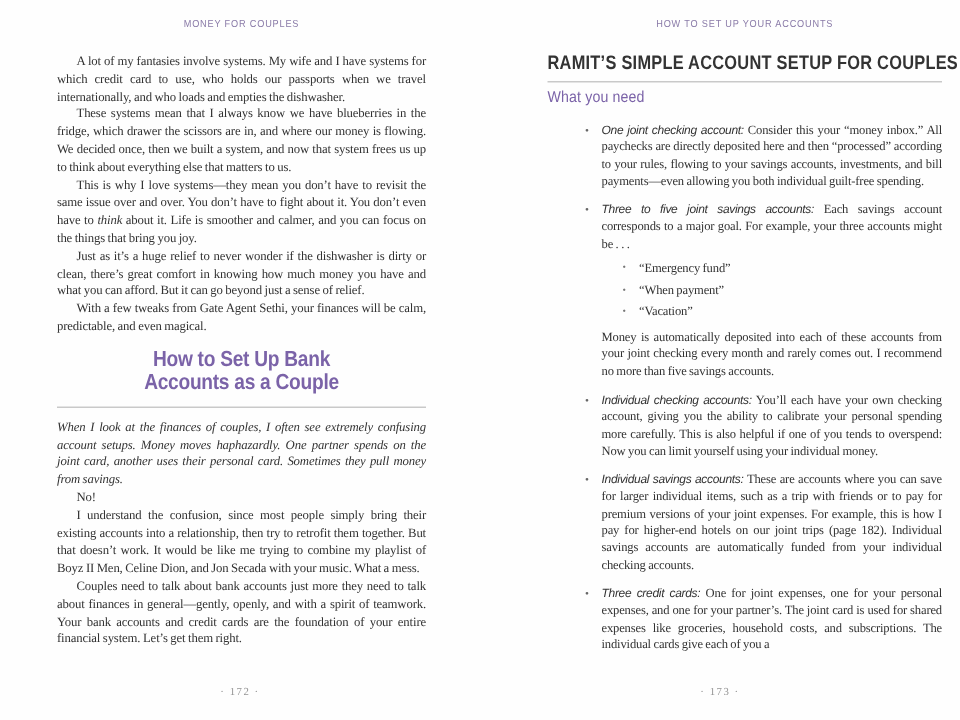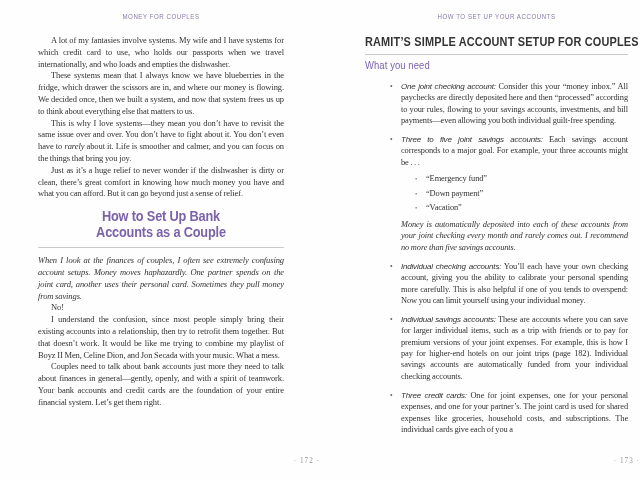--- a/index.html
+++ b/index.html
@@ -62,21 +62,21 @@
     border:none;
     border-top:1px solid var(--rule-grey);
     margin-top:7px;
   }
 
   .page-number{
     position:absolute;
     bottom:15px;
     left:0;
     width:100%;
-    text-align:right;
+    text-align:center;
     font-size:7.2px;
     color:var(--page-number-grey);
     letter-spacing:1px;
   }
 
   
   .setup-heading{
     margin-top:15px;
     font-family:"Liberation Sans", sans-serif;
     font-weight:bold;
@@ -150,36 +150,36 @@
     content:"\2022";
     position:absolute;
     left:0;
     top:0;
     font-size:6.5px;
     color:#777;
   }
   .after-para{
     margin-top:6px;
     text-align:justify;
-    font-style:italic;
   }
 </style>
 </head>
 <body>
 
 <div class="spread">
 
   <section class="page page-left">
     <div class="running-head">MONEY FOR COUPLES</div>
 
     <div class="body-text intro-block">
         <p>A lot of my fantasies involve systems. My wife and I have systems for which credit card to use, who holds our passports when we travel internationally, and who loads and empties the dishwasher.</p>
         <p>These systems mean that I always know we have blueberries in the fridge, which drawer the scissors are in, and where our money is flowing. We decided once, then we built a system, and now that system frees us up to think about everything else that matters to us.</p>
-        <p>This is why I love systems—they mean you don’t have to revisit the same issue over and over. You don’t have to fight about it. You don’t even have to <em>rarely</em> about it. Life is smoother and calmer, and you can focus on the things that bring you joy.</p>
+        <p>This is why I love systems—they mean you don’t have to revisit the same issue over and over. You don’t have to fight about it. You don’t even have to <em>think</em> about it. Life is smoother and calmer, and you can focus on the things that bring you joy.</p>
         <p>Just as it’s a huge relief to never wonder if the dishwasher is dirty or clean, there’s great comfort in knowing how much money you have and what you can afford. But it can go beyond just a sense of relief.</p>
+        <p>With a few tweaks from Gate Agent Sethi, your finances will be calm, predictable, and even magical.</p>
       </div>
 
     <h2 class="section-heading">
       <span>How to Set Up Bank</span><br>
       <span>Accounts as a Couple</span>
     </h2>
     <hr class="heading-rule">
 
     <div class="body-text body-block">
         <p>When I look at the finances of couples, I often see extremely confusing account setups. Money moves haphazardly. One partner spends on the joint card, another uses their personal card. Sometimes they pull money from savings.</p>
@@ -195,21 +195,21 @@
     <div class="running-head">HOW TO SET UP YOUR ACCOUNTS</div>
 
     <h1 class="setup-heading">RAMIT’S SIMPLE ACCOUNT SETUP FOR COUPLES</h1>
     <hr class="setup-rule">
     <div class="subheading">What you need</div>
 
     <ul class="setup-list">
         <li><span class="lead">One joint checking account:</span> Consider this your “money inbox.” All paychecks are directly deposited here and then “processed” according to your rules, flowing to your savings accounts, investments, and bill payments—even allowing you both individual guilt-free spending.</li>
         <li><span class="lead">Three to five joint savings accounts:</span> Each savings account corresponds to a major goal. For example, your three accounts might be . . .<ul class="sub-list">
             <li>“Emergency fund”</li>
-            <li>“Down payment”</li>
+            <li>“When payment”</li>
             <li>“Vacation”</li>
           </ul><p class="after-para">Money is automatically deposited into each of these accounts from your joint checking every month and rarely comes out. I recommend no more than five savings accounts.</p></li>
         <li><span class="lead">Individual checking accounts:</span> You’ll each have your own checking account, giving you the ability to calibrate your personal spending more carefully. This is also helpful if one of you tends to overspend: Now you can limit yourself using your individual money.</li>
         <li><span class="lead">Individual savings accounts:</span> These are accounts where you can save for larger individual items, such as a trip with friends or to pay for premium versions of your joint expenses. For example, this is how I pay for higher-end hotels on our joint trips (page 182). Individual savings accounts are automatically funded from your individual checking accounts.</li>
         <li><span class="lead">Three credit cards:</span> One for joint expenses, one for your personal expenses, and one for your partner’s. The joint card is used for shared expenses like groceries, household costs, and subscriptions. The individual cards give each of you a</li>
       </ul>
 
     <div class="page-number">· 173 ·</div>
   </section>
 

